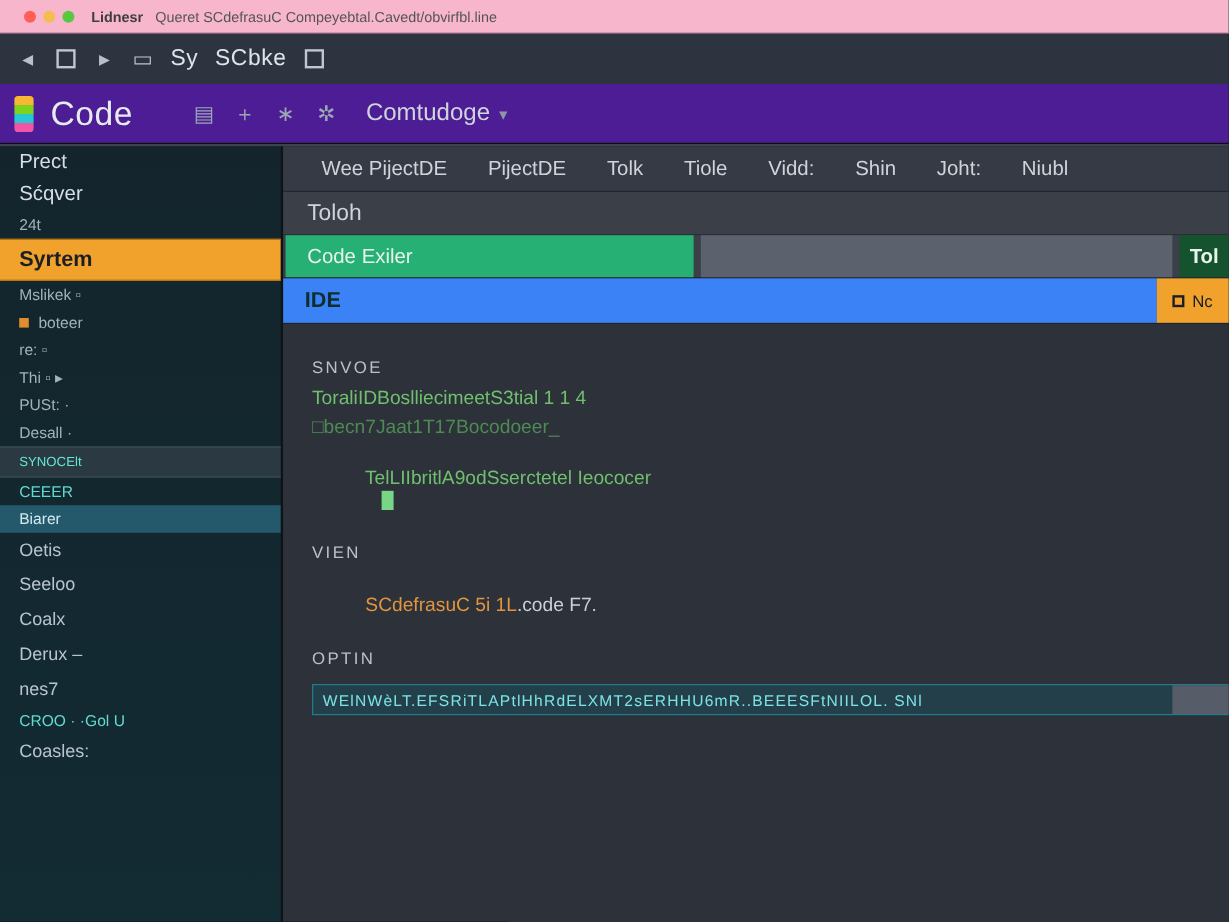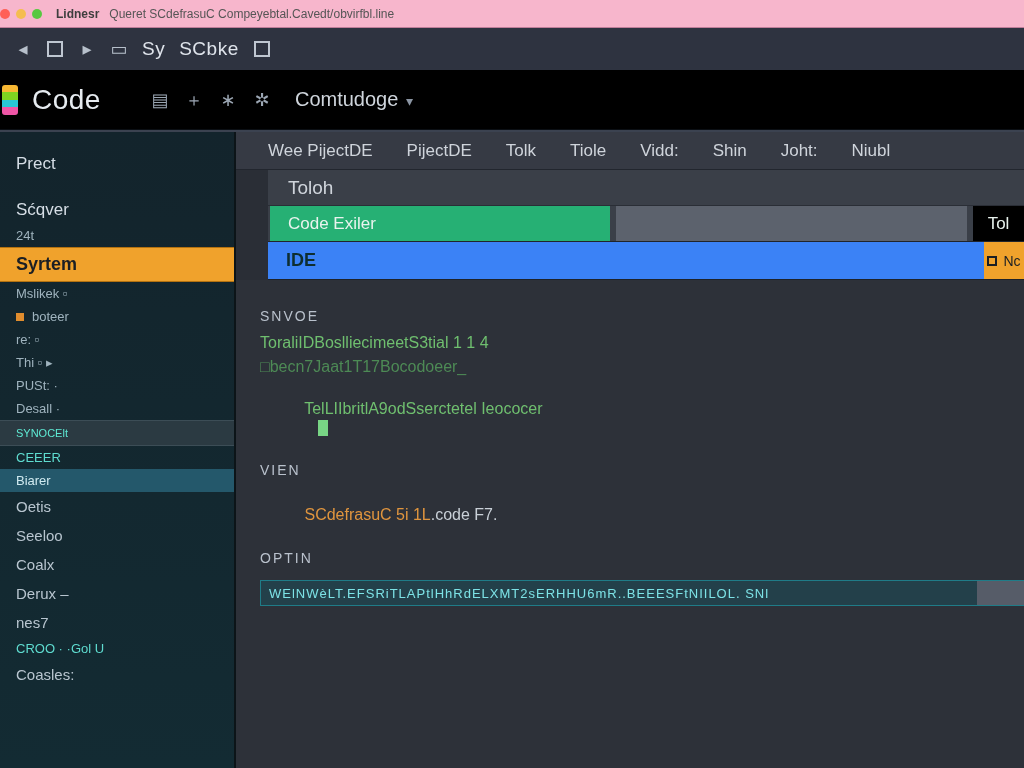--- a/index.html
+++ b/index.html
@@ -3,21 +3,21 @@
 <meta charset="utf-8">
 <style>
   * { box-sizing: border-box; margin: 0; padding: 0; font-family: "Segoe UI", Tahoma, sans-serif; }
   html, body { width: 1024px; height: 768px; overflow: hidden; background: #1a1f27; }
   .root { width: 1024px; height: 768px; display: flex; flex-direction: column; }
 
   
   .titlebar {
     height: 28px; background: #f7b6cc;
     display: flex; align-items: center; gap: 10px;
-    padding: 0 0; font-size: 12px; color: #3e3e3e;
+    padding: 0 20px; font-size: 12px; color: #3e3e3e;
     border-bottom: 1px solid #c07e9a;
   }
   .titlebar .dots { display: flex; gap: 6px; margin-right: 4px; }
   .titlebar .dot { width: 10px; height: 10px; border-radius: 50%; }
   .titlebar .dot.r { background: #ff5f57; }
   .titlebar .dot.y { background: #f5bd4f; }
   .titlebar .dot.g { background: #57c840; }
   .titlebar .word1 { font-weight: 600; }
   .titlebar .word2 { color: #555; }
 
@@ -26,22 +26,22 @@
     height: 42px; background: #2e3340;
     display: flex; align-items: center; gap: 14px;
     padding: 0 14px; color: #c5cbd3; font-size: 18px;
   }
   .toolbar .icon { width: 18px; height: 18px; display: flex; align-items: center; justify-content: center; color: #b7c0cb; }
   .toolbar .txt { color: #dfe4eb; font-size: 19px; letter-spacing: .5px; }
   .toolbar .sqicon { width: 16px; height: 16px; border: 2px solid #bfc7d1; }
 
   
   .brandrow {
-    height: 60px; background: #000000;
-    display: flex; align-items: center; padding: 0 2px; gap: 12px;
+    height: 50px; background: #4c1d95;
+    display: flex; align-items: center; padding: 0 12px; gap: 12px;
     border-bottom: 1px solid #0b0f14;
   }
   .brand-logo { width: 16px; height: 30px; border-radius: 3px;
     background: linear-gradient(#f7b733 0 25%, #7ed321 25% 50%, #28c7d6 50% 75%, #f056a6 75% 100%);
     margin-right: 2px;
   }
   .brand-text { font-size: 28px; font-weight: 500; color: #e6ebf0; letter-spacing: .5px; }
   .brow-icon { width: 22px; height: 22px; display: flex; align-items: center; justify-content: center; color: #9ca7b4; font-size: 18px; }
   .breadcrumb { color: #cfd5dc; font-size: 20px; margin-left: 10px; }
   .chev { color: #8b95a3; margin-left: 2px; font-size: 14px; }
@@ -55,21 +55,21 @@
     width: 236px; background: #15303a;
     background: linear-gradient(#13242c, #132b33);
     border-right: 2px solid #0c1418;
     display: flex; flex-direction: column;
     font-size: 15px; color: #b8c5cf; overflow: hidden;
   }
   .side .item {
     padding: 6px 16px; white-space: nowrap;
     display: flex; align-items: center; gap: 8px;
   }
-  .side .item.big { font-size: 17px; padding-top: 22px; padding-bottom: 4px; color: #d6dee6; }
+  .side .item.big { font-size: 17px; padding-top: 3px; padding-bottom: 4px; color: #d6dee6; }
   .side .item.hl {
     background: #f0a22c; color: #1b1f24; font-weight: 600;
     border-top: 1px solid #b47210; border-bottom: 1px solid #b47210;
     font-size: 18px; padding-top: 6px; padding-bottom: 6px;
   }
   .side .item.sub { font-size: 13px; padding-top: 4px; padding-bottom: 4px; color: #9fb3be; }
   .side .item.teal { color: #5fdcd0; }
   .side .item.grey {
     background: #2b3a42; color: #5eead4;
     border-top: 1px solid #3c4d56; border-bottom: 1px solid #3c4d56;
@@ -86,42 +86,42 @@
 
   
   .menus {
     height: 38px; display: flex; align-items: center; gap: 34px;
     padding: 0 32px; color: #cfd4db; font-size: 17px; background: #363a44;
     border-bottom: 1px solid #22262e;
   }
   .menus span { white-space: nowrap; }
 
   
-  .tabs-area { background: #3a3f48; margin-left: 32px; }
+  .tabs-area { background: #3a3f48; }
   .tab-path {
     height: 36px; display: flex; align-items: center; padding: 0 20px;
     font-size: 19px; color: #cfd4db; border-bottom: 1px solid #2a2e36;
   }
   .tabs {
     height: 36px; display: flex; align-items: stretch; gap: 6px;
     padding-left: 2px; border-bottom: 1px solid #20242b;
   }
   .tab {
     display: flex; align-items: center; padding: 0 18px;
     font-size: 17px; color: #e9f3ee;
   }
   .tab.green { background: #26b074; flex: 0 0 340px; }
   .tab.grey  { background: #5c626d; flex: 1; }
-  .tab.edge  { background: #000000; width: 51px; justify-content: center; }
+  .tab.edge  { background: #14532d; width: 41px; justify-content: center; font-weight: bold; }
   .ide-row {
     height: 38px; display: flex; align-items: stretch;
     border-bottom: 1px solid #1e2229;
   }
   .ide-row .cyan { flex: 1; background: #3b82f6; color: #0e2e30; display: flex; align-items: center; padding: 0 18px; font-size: 18px; font-weight: 600; }
-  .ide-row .orange { width: 40px; background: #f0a22c; display: flex; align-items: center; justify-content: center; gap: 6px; color: #1b1f24; font-size: 14px; }
+  .ide-row .orange { width: 60px; background: #f0a22c; display: flex; align-items: center; justify-content: center; gap: 6px; color: #1b1f24; font-size: 14px; }
   .ide-row .orange .sq { width: 10px; height: 10px; border: 2px solid #1b1f24; }
 
   
   .editor {
     flex: 1; background: #2d3139; padding: 20px 24px;
     font-family: "Consolas","Menlo",monospace; font-size: 16px;
     color: #bac2cc; overflow: hidden;
   }
   .editor .hdr { color: #b9c1cc; letter-spacing: 2px; font-size: 14px; margin: 8px 0 10px; }
   .editor .ln { white-space: pre; margin: 6px 0; }

